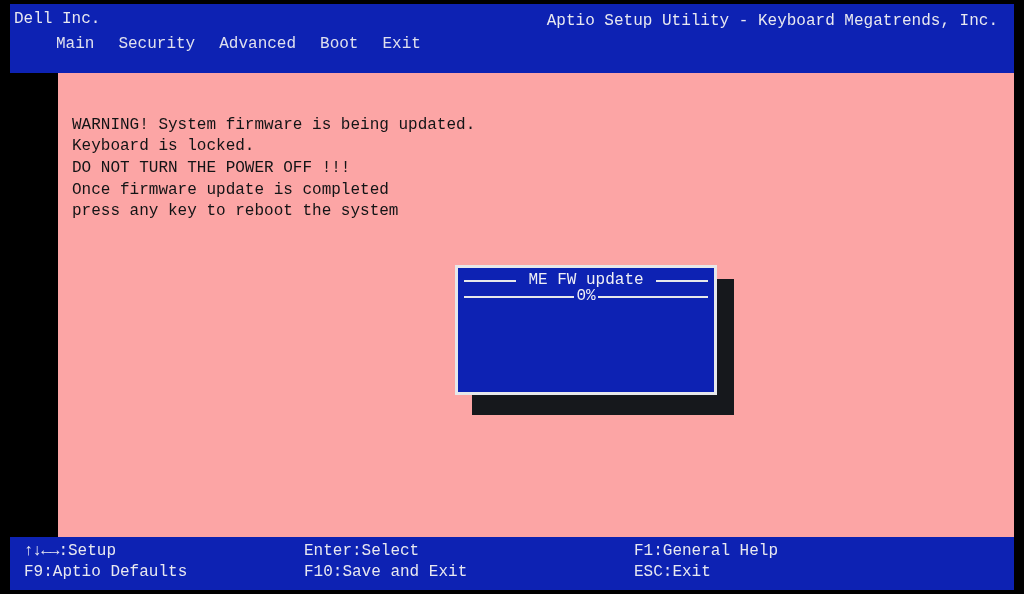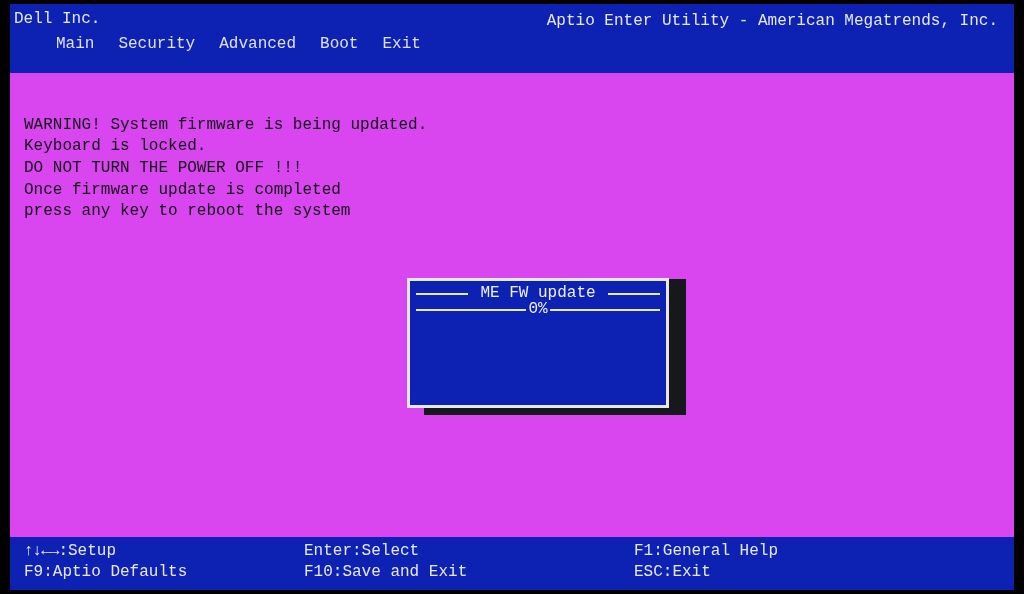--- a/index.html
+++ b/index.html
@@ -54,39 +54,40 @@
       color: #dfe0ee;
     }
     .tab.active {
       background: #dedfe3;
       color: #0d22b3;
       padding-top: 2px;
       padding-bottom: 4px;
     }
     .content {
       flex: 1;
-      background: #d946ef;
+      background: #fca5a5;
       color: #131416;
       padding: 20px 14px 10px 14px;
       position: relative;
       line-height: 1.35;
       white-space: pre;
+      margin-left: 48px;
     }
     .dialog-shadow {
       position: absolute;
       left: 414px;
       top: 206px;
       width: 262px;
       height: 136px;
       background: #16181c;
     }
     .dialog {
       position: absolute;
       left: 397px;
-      top: 205px;
+      top: 192px;
       width: 262px;
       height: 130px;
       background: #0d22b3;
       color: #fff;
       border: 3px solid #e7e8ea;
       display: flex;
       flex-direction: column;
       align-items: stretch;
     }
     .dialog-title-row {
@@ -151,21 +152,21 @@
       letter-spacing: -1px;
     }
   </style>
 </head>
 <body>
 
 <div class="screen">
 
   <div class="header">
     <span class="vendor-row">Dell Inc.</span>
-    <div class="title-row">Aptio Enter Utility - American Megatrends, Inc.</div>
+    <div class="title-row">Aptio Setup Utility - Keyboard Megatrends, Inc.</div>
     <div class="tabs">
       <span class="tab">Main</span>
       <span class="tab">Security</span>
       <span class="tab">Advanced</span>
       <span class="tab">Boot</span>
       <span class="tab">Exit</span>
     </div>
   </div>
 
   <div class="content">

